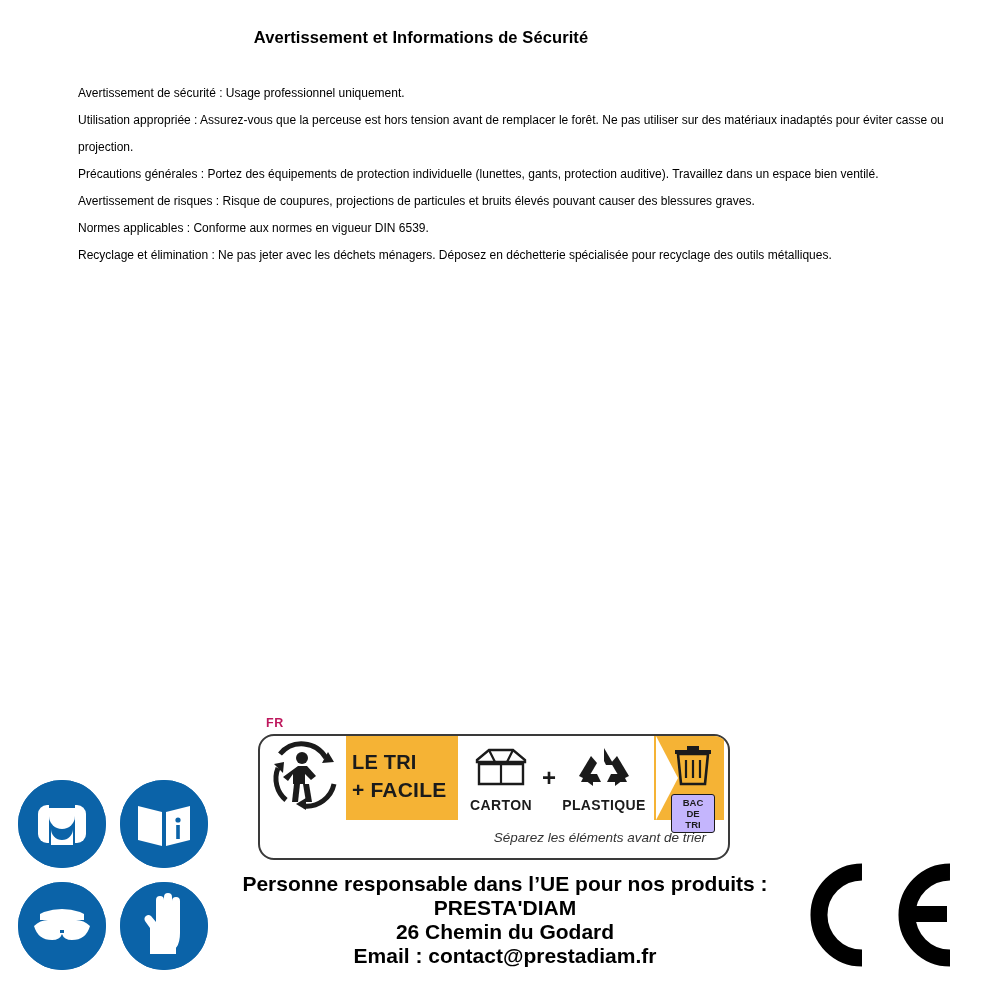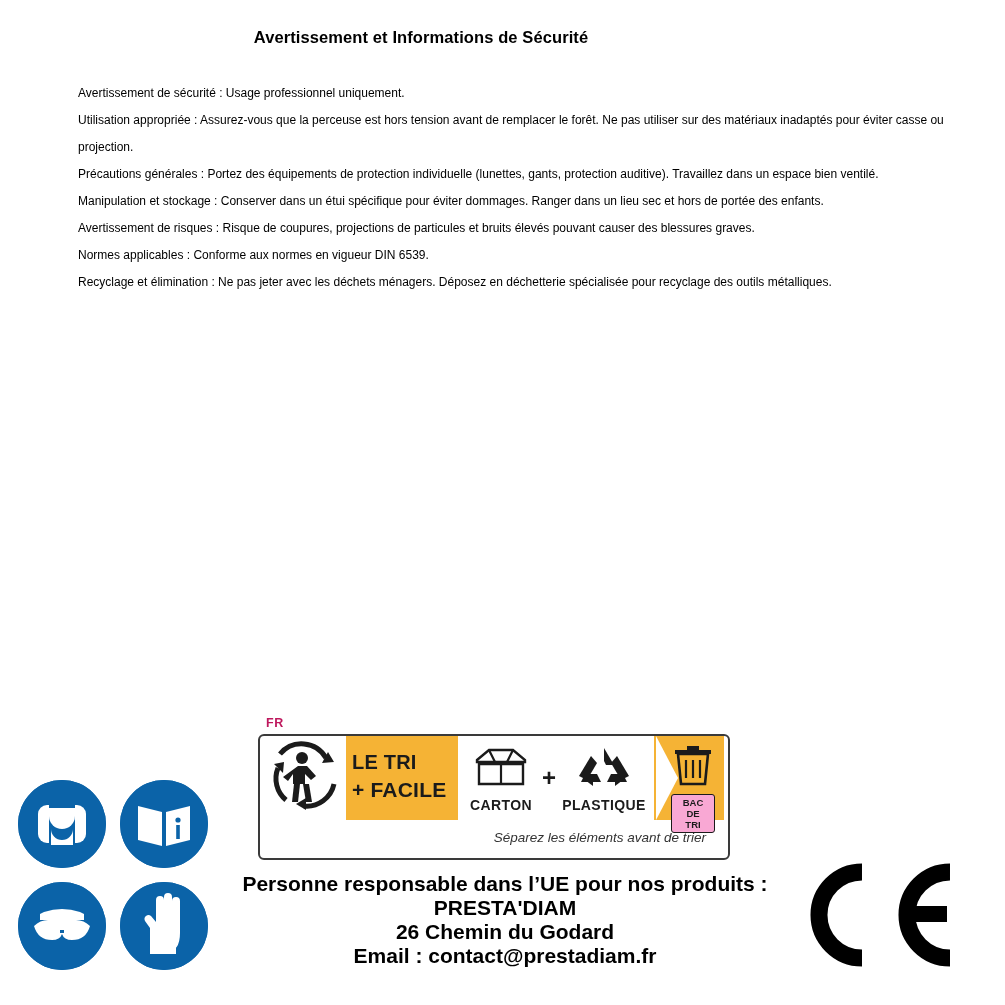--- a/index.html
+++ b/index.html
@@ -84,21 +84,21 @@
     color: #be185d;
     letter-spacing: 0.5px;
   }
   .triman-box {
     position: absolute;
     left: 0px;
     top: 18px;
     width: 468px;
     height: 122px;
     border: 2px solid #3a3a3a;
-    border-radius: 6px;
+    border-radius: 16px;
     background: #ffffff;
     overflow: hidden;
   }
   .triman-top {
     position: absolute;
     left: 0; top: 0;
     width: 464px;
     height: 84px;
   }
   .yellow-band {
@@ -184,21 +184,21 @@
   .bac-label {
     font-size: 9.5px;
     font-weight: bold;
     line-height: 11px;
     color: #1b1b1b;
     border: 1.6px solid #1b1b1b;
     border-radius: 3px;
     padding: 2px 2px;
     margin: 2px auto 0;
     width: 38px;
-    background: #f9a8d4;
+    background: #c4b5fd;
   }
   .triman-bottom {
     position: absolute;
     left: 0;
     top: 86px;
     width: 464px;
     height: 34px;
     text-align: right;
     padding-right: 18px;
     box-sizing: border-box;
@@ -236,21 +236,20 @@
 <body>
 
 <div id="page">
 
   <div class="doc-title">Avertissement et Informations de Sécurité</div>
 
   <div class="body-block">
     <p>Avertissement de sécurité : Usage professionnel uniquement.</p>
     <p>Utilisation appropriée : Assurez-vous que la perceuse est hors tension avant de remplacer le forêt. Ne pas utiliser sur des matériaux inadaptés pour éviter casse ou projection.</p>
     <p>Précautions générales : Portez des équipements de protection individuelle (lunettes, gants, protection auditive). Travaillez dans un espace bien ventilé.</p>
-    <p>Manipulation et stockage : Conserver dans un étui spécifique pour éviter dommages. Ranger dans un lieu sec et hors de portée des enfants.</p>
     <p>Avertissement de risques : Risque de coupures, projections de particules et bruits élevés pouvant causer des blessures graves.</p>
     <p>Normes applicables : Conforme aux normes en vigueur DIN 6539.</p>
     <p>Recyclage et élimination : Ne pas jeter avec les déchets ménagers. Déposez en déchetterie spécialisée pour recyclage des outils métalliques.</p>
   </div>
 
   <div class="picto-grid">
 
     <div class="picto p1">
       <svg width="88" height="88" viewBox="0 0 88 88">
         <circle cx="44" cy="44" r="44" fill="#0b63a8"></circle>

